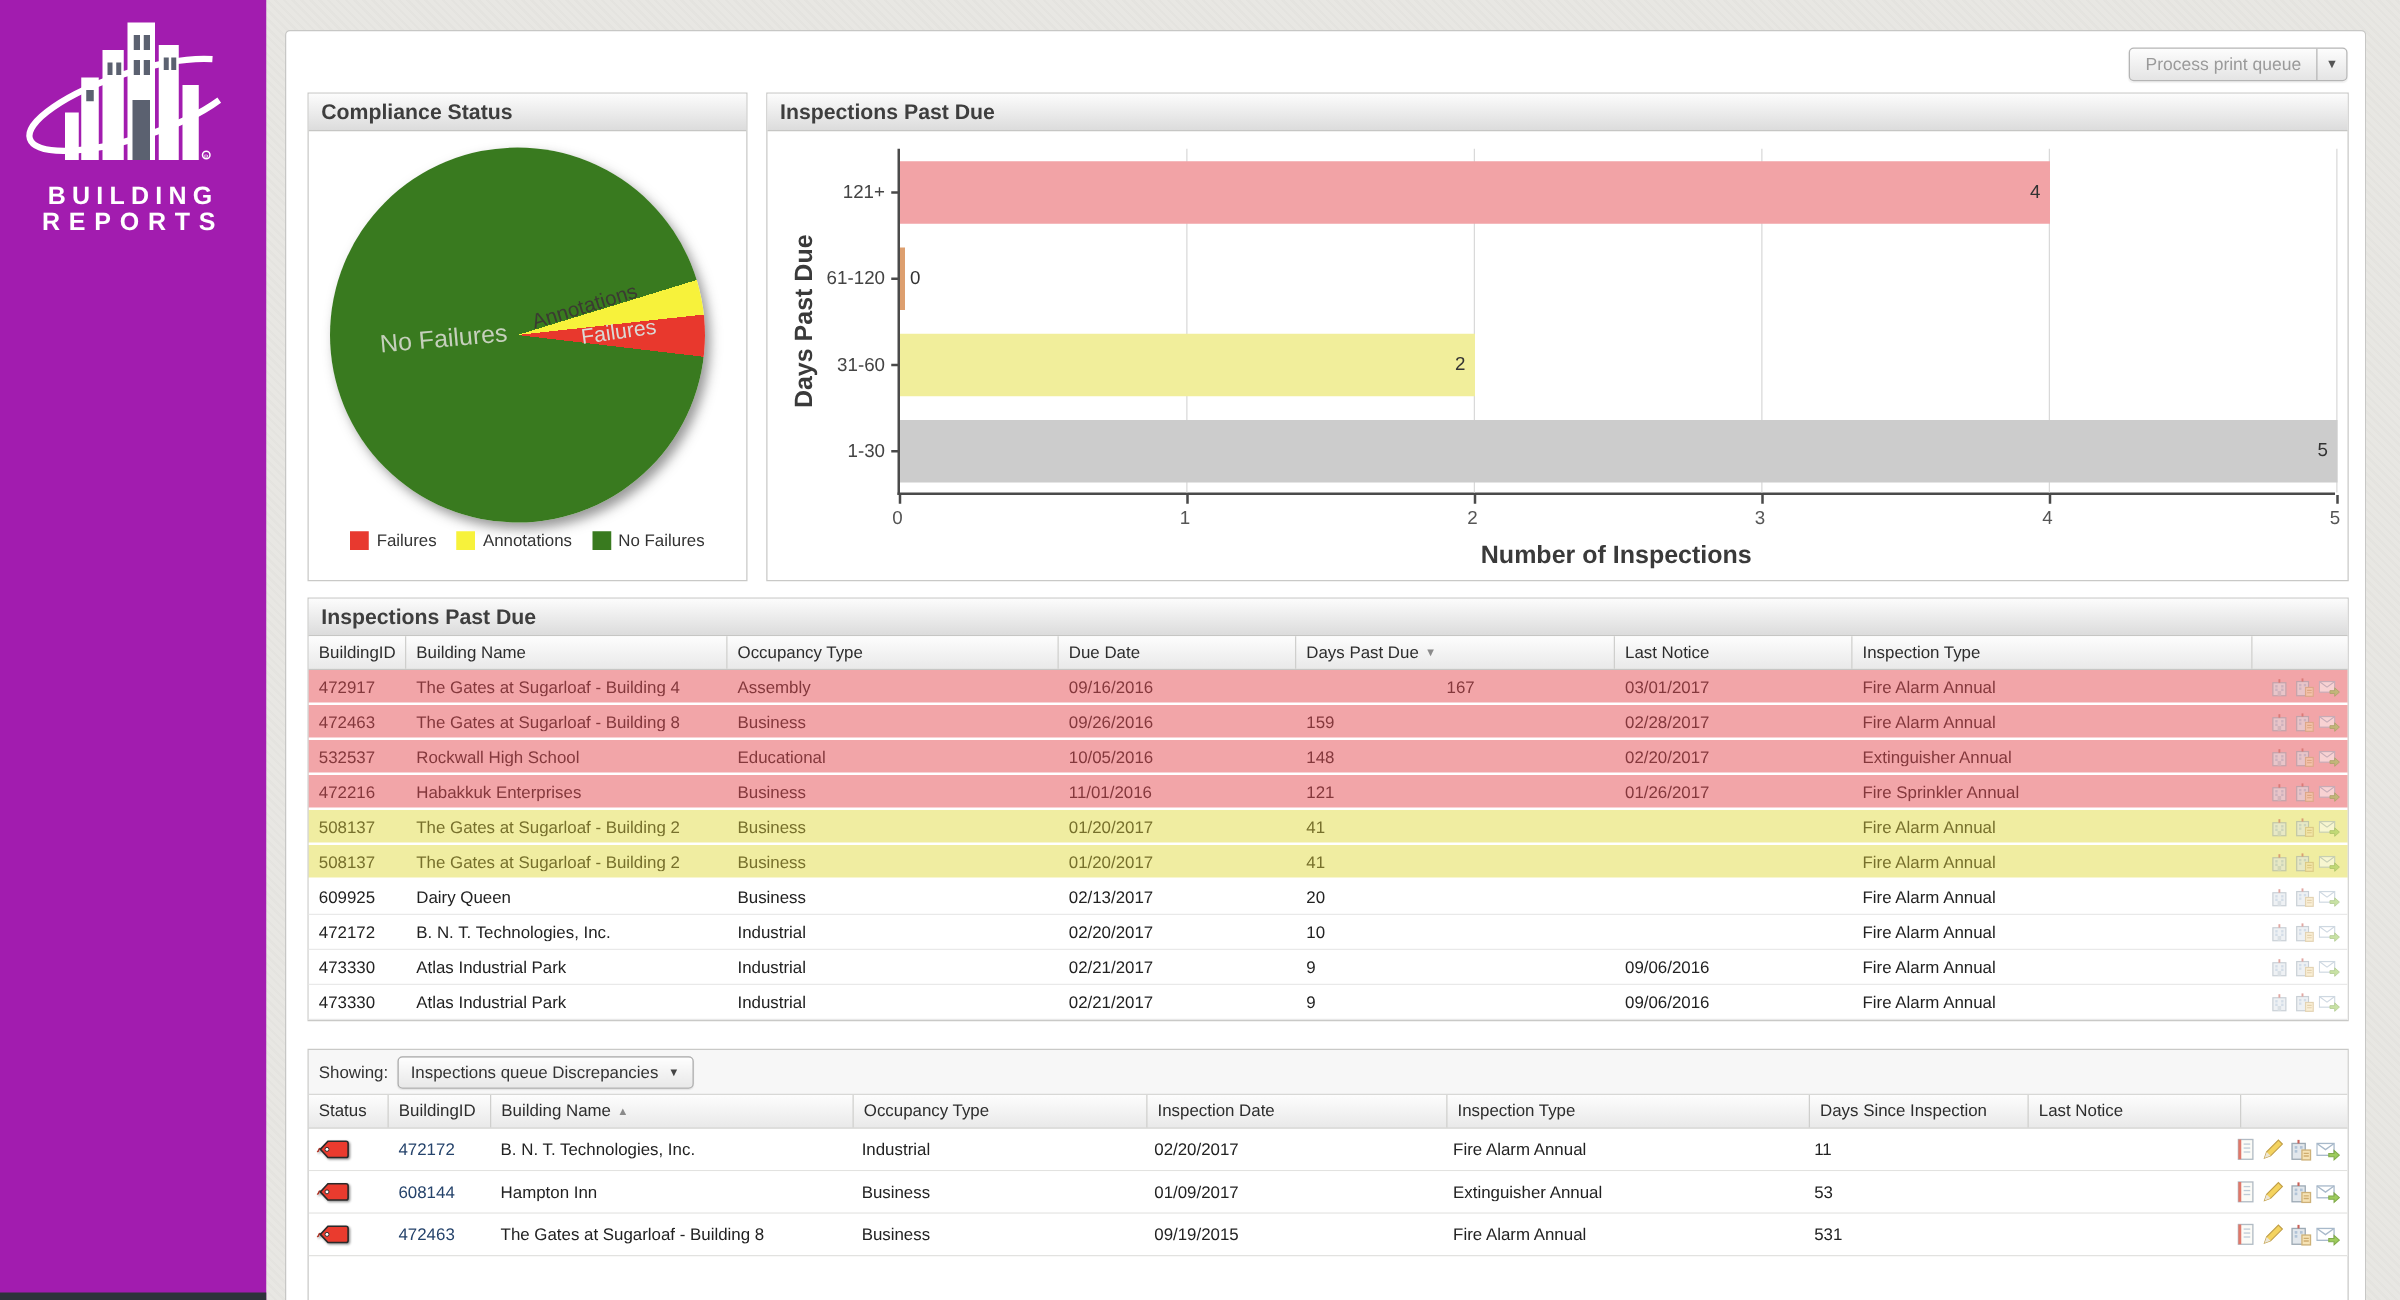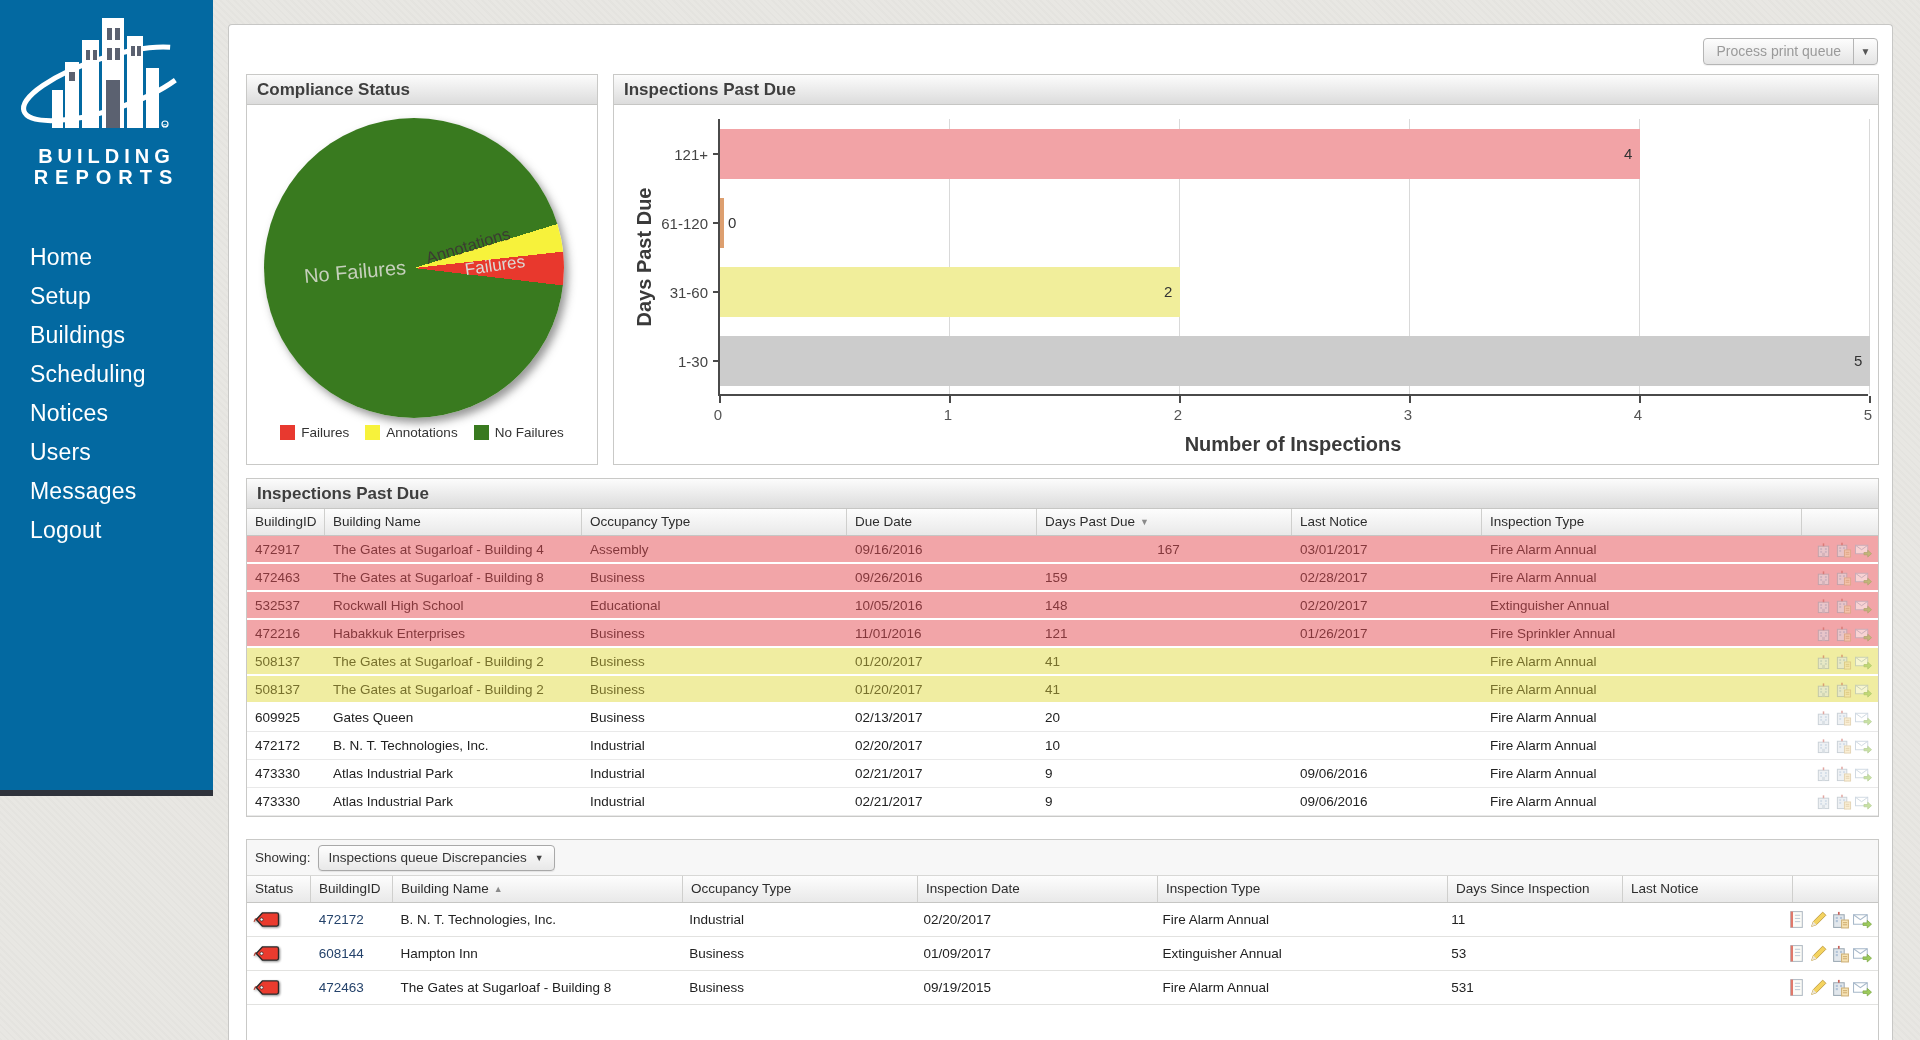--- a/index.html
+++ b/index.html
@@ -4,21 +4,21 @@
 <style>
   * { margin:0; padding:0; box-sizing:border-box; }
   html,body { width:1920px; height:1040px; overflow:hidden; }
   body {
     font-family:"Liberation Sans", sans-serif;
     background-color:#e8e7e3;
     background-image:repeating-linear-gradient(45deg, rgba(0,0,0,.015) 0 2px, transparent 2px 5px);
     position:relative;
   }
   
-  .sidebar { position:absolute; left:0; top:0; width:213px; height:796px; background:#0369a1; z-index:5; }
+  .sidebar { position:absolute; left:0; top:0; width:213px; height:1040px; background:#a21caf; z-index:5; }
   .sidebar .strip { position:absolute; bottom:0; left:0; width:100%; height:6px; background:#2e323b; }
   .logo { position:absolute; top:10px; left:0; width:213px; text-align:center; }
   .brand { color:#fff; font-weight:bold; line-height:1.05; margin-top:2px; }
   .brand .b1 { font-size:20px; letter-spacing:5px; }
   .brand .b2 { font-size:20px; letter-spacing:7px; }
   .nav { position:absolute; top:238px; left:30px; }
   .nav-item { color:#fff; font-size:23px; font-weight:500; line-height:39px; cursor:pointer; letter-spacing:.2px; }
   
   .panel { position:absolute; left:228px; top:24px; width:1665px; height:1020px;
     background:#fff; border:1px solid #c7c7c5; border-bottom:none; border-radius:4px 4px 0 0; z-index:4; }
@@ -125,30 +125,20 @@
             <rect x="99" y="70" width="14" height="48"></rect>
         </g>
         <circle cx="158" cy="114" r="3" fill="none" stroke="#fff" stroke-width="1.2"></circle>
         <text x="158" y="117.5" font-size="5" fill="#fff" text-anchor="middle">R</text>
       </svg>
       <div class="brand">
         <div class="b1">BUILDING</div>
         <div class="b2">REPORTS</div>
       </div>
     </div>
-    <nav class="nav">
-        <div class="nav-item">Home</div>
-        <div class="nav-item">Setup</div>
-        <div class="nav-item">Buildings</div>
-        <div class="nav-item">Scheduling</div>
-        <div class="nav-item">Notices</div>
-        <div class="nav-item">Users</div>
-        <div class="nav-item">Messages</div>
-        <div class="nav-item">Logout</div>
-      </nav>
     <div class="strip"></div>
   </aside>
 
   <main class="panel">
 
     <div class="print-btn">
       <span class="lbl">Process print queue</span>
       <span class="caret">▼</span>
     </div>
 
@@ -445,21 +435,21 @@
                 </svg></span>
               <span class="ic"><svg viewBox="0 0 18 18">
                   <rect x="0.5" y="4.5" width="13" height="9" fill="#ffffff" stroke="#9fb2c5"></rect>
                   <path d="M0.5 4.5 L7 9.2 L13.5 4.5" fill="none" stroke="#9fb2c5"></path>
                   <path d="M9.5 12.2 h4 v-2.4 l4 3.6 -4 3.6 v-2.4 h-4 z" fill="#93c74b" stroke="#74a238" stroke-width="0.8"></path>
                 </svg></span>
             </div>
           </div>
           <div class="t-row sev-white">
             <div class="tc" style="width: 78px;">609925</div>
-            <div class="tc" style="width: 257px;">Gates Queen</div>
+            <div class="tc" style="width: 257px;">Dairy Queen</div>
             <div class="tc" style="width: 265px;">Business</div>
             <div class="tc" style="width: 190px;">02/13/2017</div>
             <div class="tc" style="width: 255px;">20</div>
             <div class="tc" style="width: 190px;"></div>
             <div class="tc" style="width: 320px;">Fire Alarm Annual</div>
             <div class="iconcell">
               <span class="ic"><svg viewBox="0 0 18 18">
                   <rect x="3.5" y="5.5" width="11" height="11" fill="#dfe5ea" stroke="#93a1ad"></rect>
                   <rect x="8.2" y="2.5" width="1.6" height="3" fill="#c45147"></rect>
                   <rect x="5.5" y="7.5" width="2" height="2" fill="#a9bdd3"></rect>

